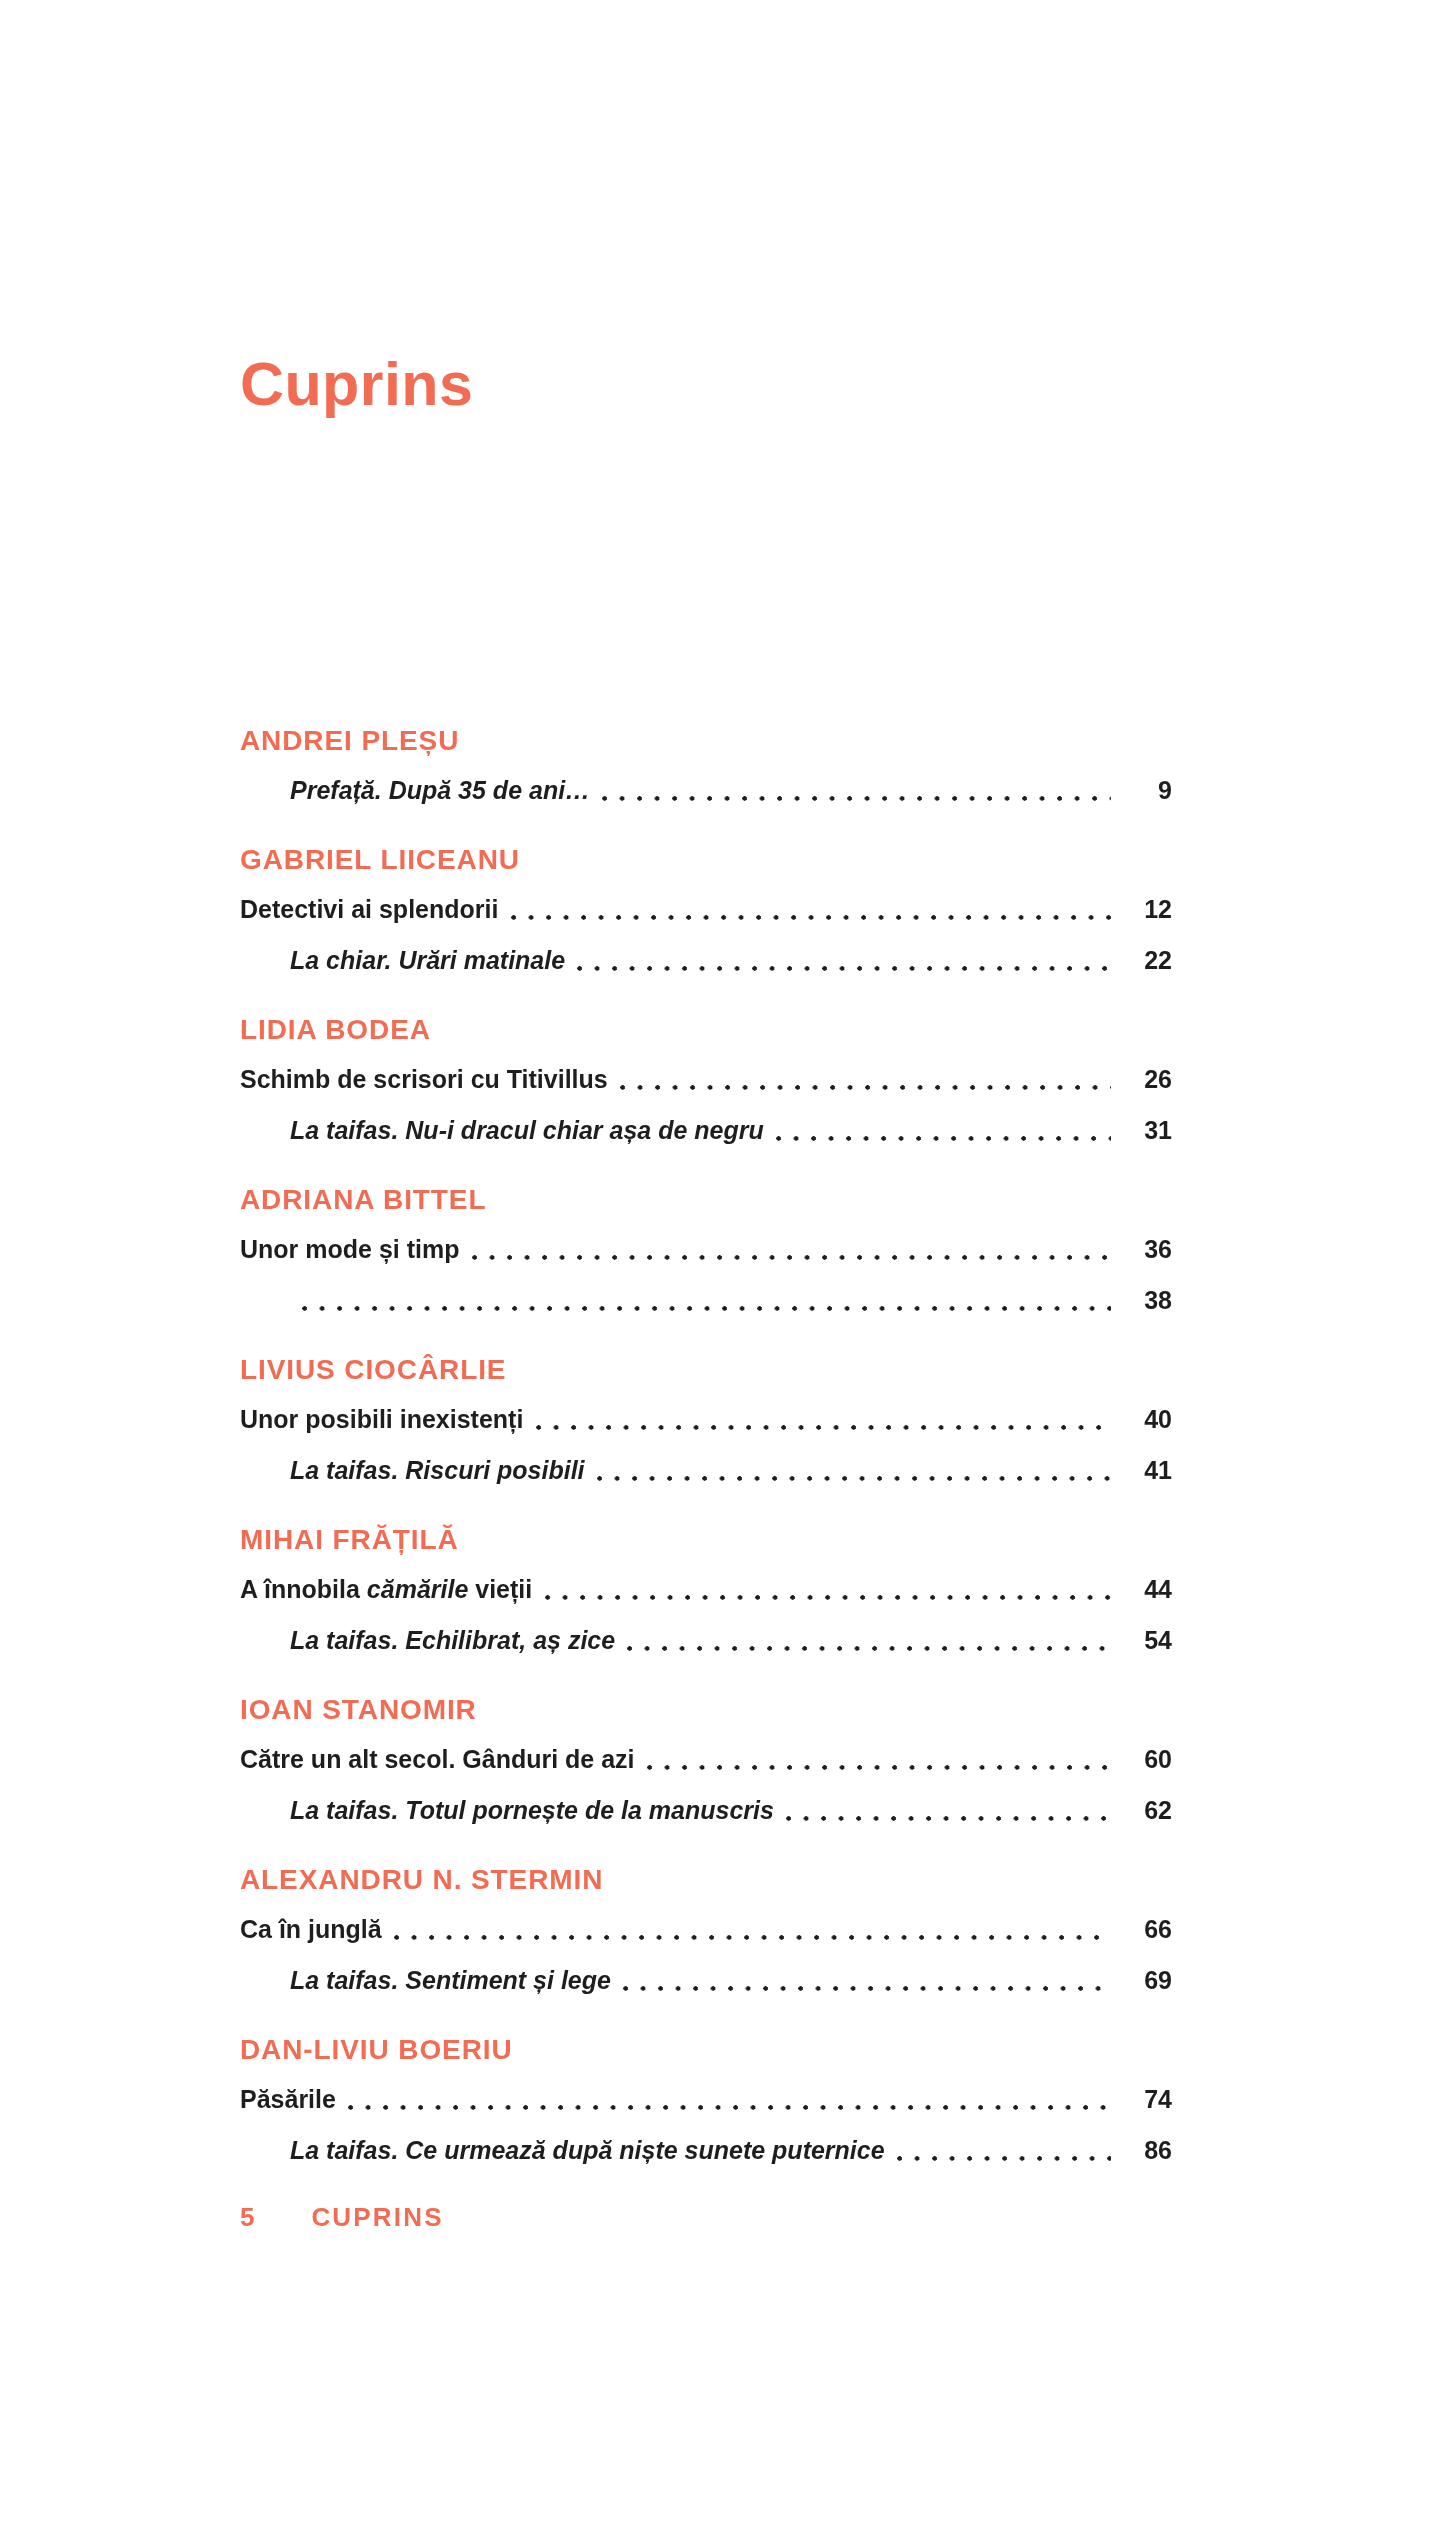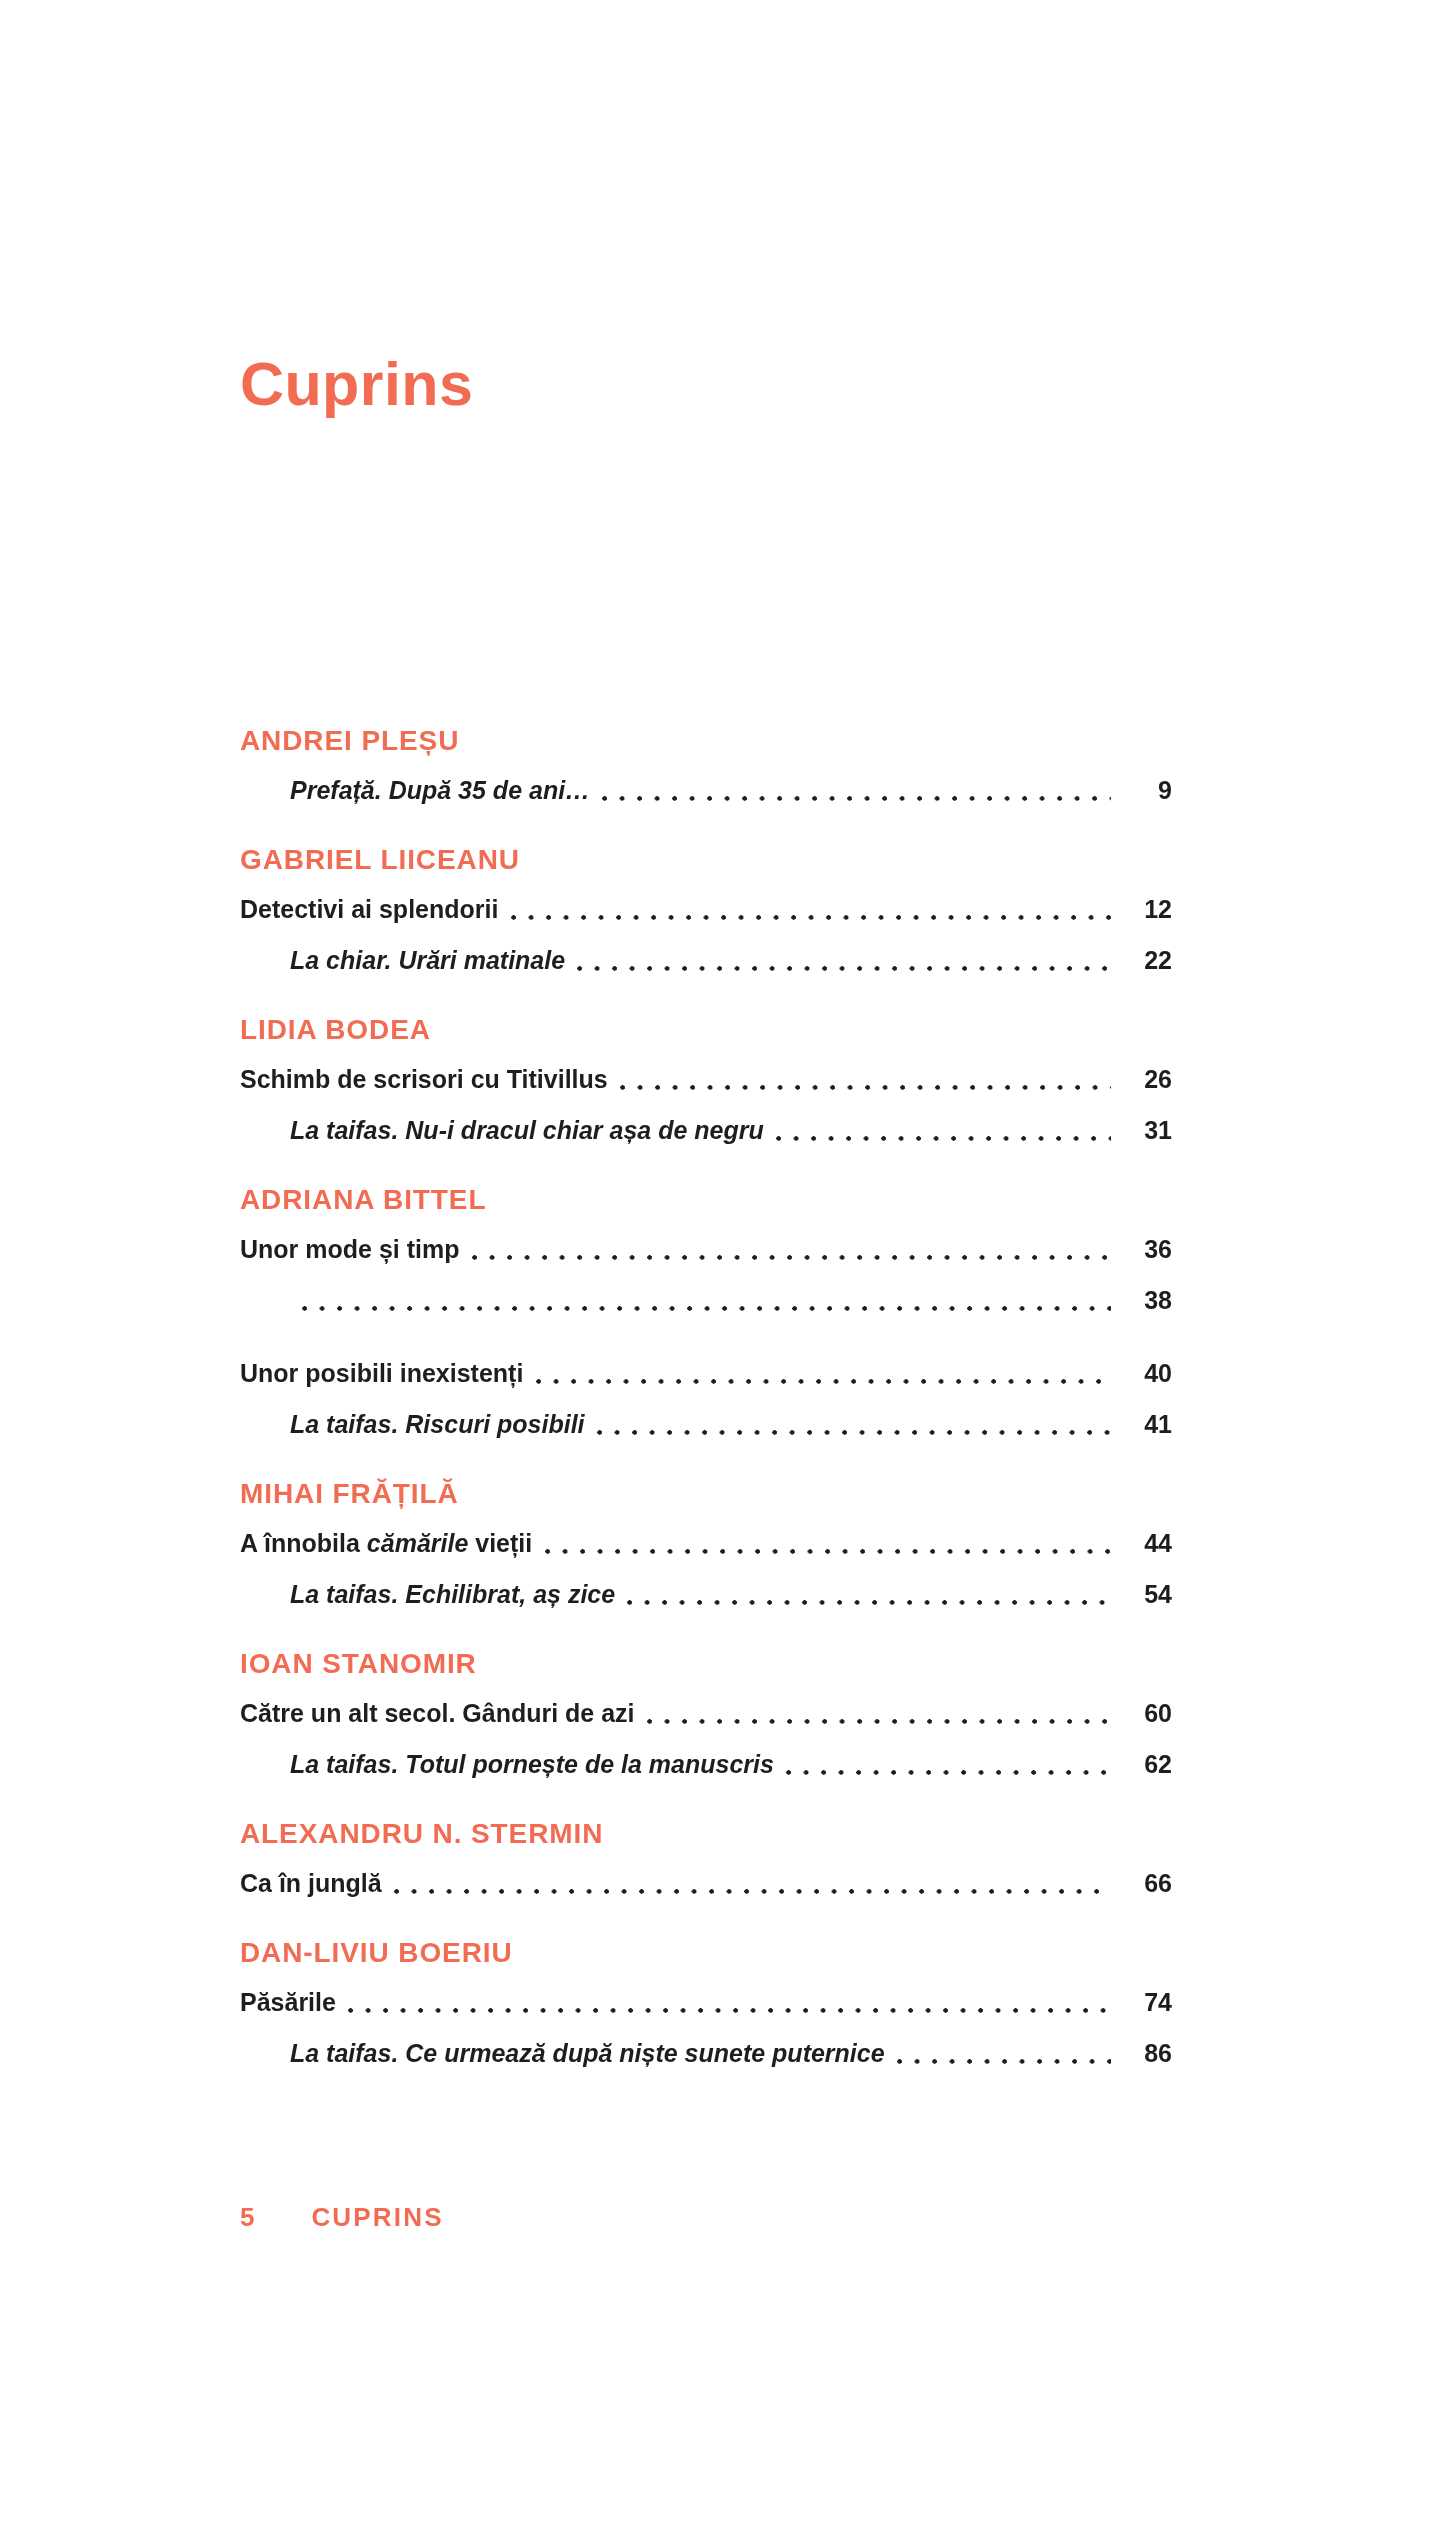--- a/index.html
+++ b/index.html
@@ -148,20 +148,21 @@
           <span class="entry-title"><span class="seg-regular">Unor mode și timp</span></span>
           <span class="dots"></span>
           <span class="page-num">36</span>
         </div>
         <div class="entry indent">
           <span class="dots"></span>
           <span class="page-num">38</span>
         </div>
       </div>
       <div class="toc-section">
+        <h2 class="author">LIVIUS CIOCÂRLIE</h2>
         <div class="entry">
           <span class="entry-title"><span class="seg-regular">Unor posibili inexistenți</span></span>
           <span class="dots"></span>
           <span class="page-num">40</span>
         </div>
         <div class="entry indent">
           <span class="entry-title"><span class="seg-italic">La taifas. Riscuri posibili</span></span>
           <span class="dots"></span>
           <span class="page-num">41</span>
         </div>
@@ -191,20 +192,25 @@
           <span class="dots"></span>
           <span class="page-num">62</span>
         </div>
       </div>
       <div class="toc-section">
         <h2 class="author">ALEXANDRU N. STERMIN</h2>
         <div class="entry">
           <span class="entry-title"><span class="seg-regular">Ca în junglă</span></span>
           <span class="dots"></span>
           <span class="page-num">66</span>
+        </div>
+        <div class="entry indent">
+          <span class="entry-title"><span class="seg-italic">La taifas. Sentiment și lege</span></span>
+          <span class="dots"></span>
+          <span class="page-num">69</span>
         </div>
       </div>
       <div class="toc-section">
         <h2 class="author">DAN-LIVIU BOERIU</h2>
         <div class="entry">
           <span class="entry-title"><span class="seg-regular">Păsările</span></span>
           <span class="dots"></span>
           <span class="page-num">74</span>
         </div>
         <div class="entry indent">

